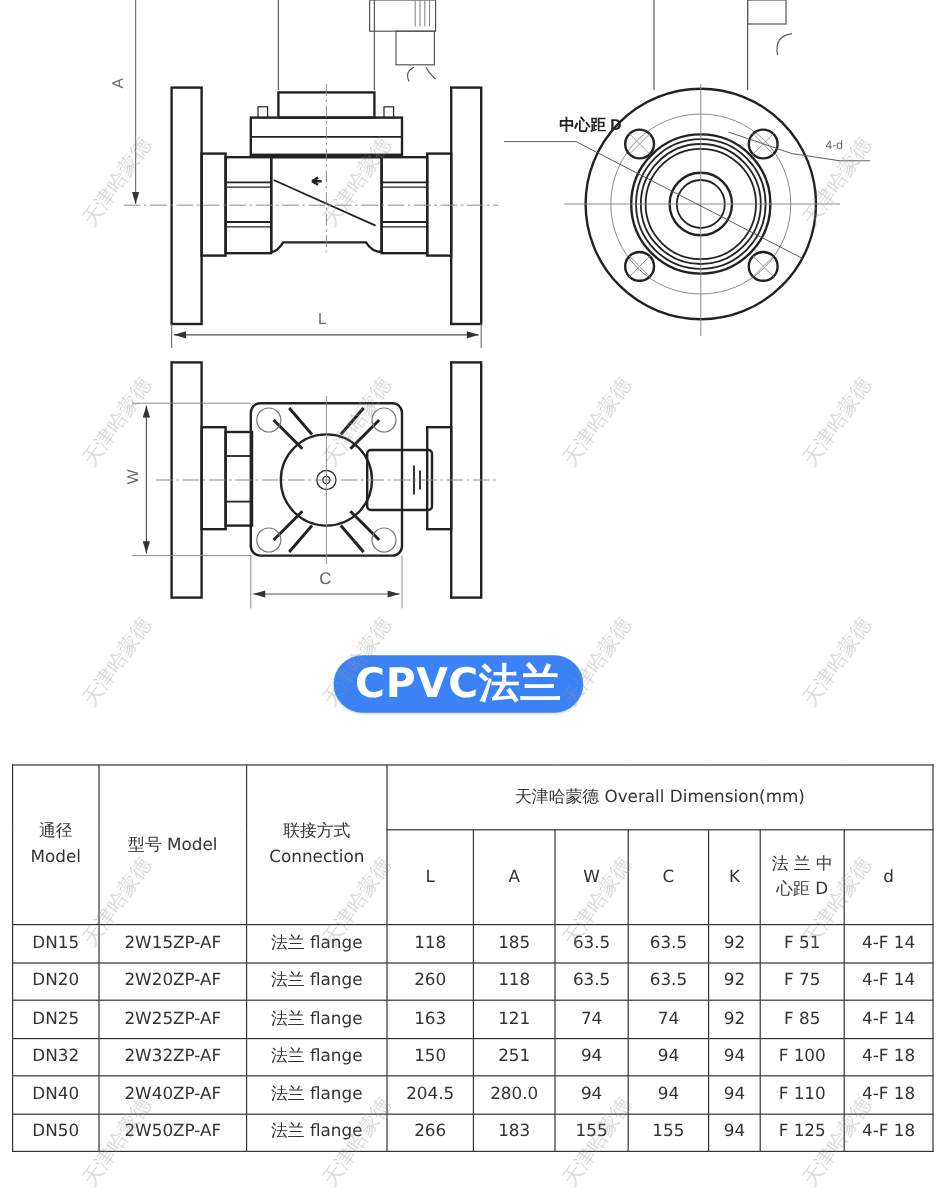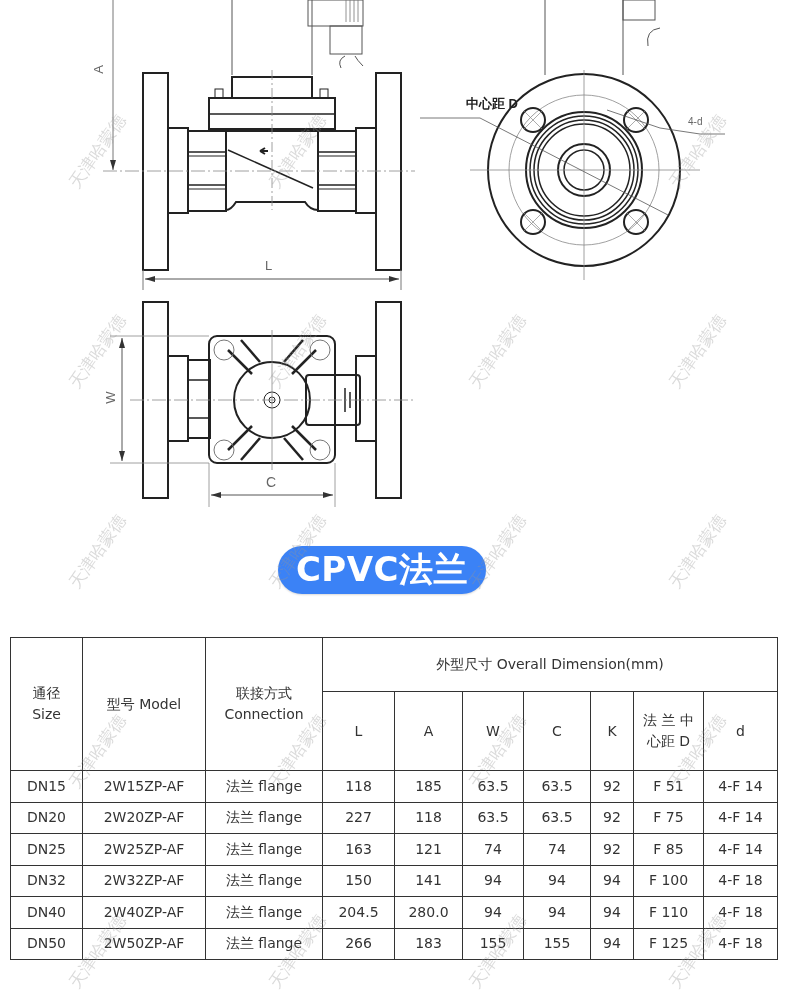--- a/index.html
+++ b/index.html
@@ -185,28 +185,28 @@
       <col style="width:61px">
     <col style="width:67px">
       <col style="width:43px">
       <col style="width:70px">
       <col style="width:74px">
   </colgroup>
   <tbody>
       <tr class="hdr-main">
     <td rowspan="2">
       <div>通径</div>
-      <div>Size</div>
+      <div>Model</div>
     </td>
     <td rowspan="2">型号 Model</td>
     <td rowspan="2">
       <div>联接方式</div>
       <div>Connection</div>
     </td>
-    <td colspan="7">外型尺寸 Overall Dimension(mm)</td>
+    <td colspan="7">天津哈蒙德 Overall Dimension(mm)</td>
   </tr>
   <tr class="hdr-sub">
     <td>L</td>
     <td>A</td>
     <td>W</td>
     <td>C</td>
     <td>K</td>
     <td>
       <div>法 兰 中</div>
       <div>心距 D</div>
@@ -222,21 +222,21 @@
     <td>63.5</td>
     <td>63.5</td>
     <td>92</td>
     <td>F 51</td>
     <td>4-F 14</td>
   </tr>
   <tr class="data">
     <td>DN20</td>
     <td>2W20ZP-AF</td>
     <td>法兰  flange</td>
-    <td>227</td>
+    <td>260</td>
     <td>118</td>
     <td>63.5</td>
     <td>63.5</td>
     <td>92</td>
     <td>F 75</td>
     <td>4-F 14</td>
   </tr>
   <tr class="data">
     <td>DN25</td>
     <td>2W25ZP-AF</td>
@@ -247,21 +247,21 @@
     <td>74</td>
     <td>92</td>
     <td>F 85</td>
     <td>4-F 14</td>
   </tr>
   <tr class="data">
     <td>DN32</td>
     <td>2W32ZP-AF</td>
     <td>法兰  flange</td>
     <td>150</td>
-    <td>141</td>
+    <td>251</td>
     <td>94</td>
     <td>94</td>
     <td>94</td>
     <td>F 100</td>
     <td>4-F 18</td>
   </tr>
   <tr class="data">
     <td>DN40</td>
     <td>2W40ZP-AF</td>
     <td>法兰  flange</td>

